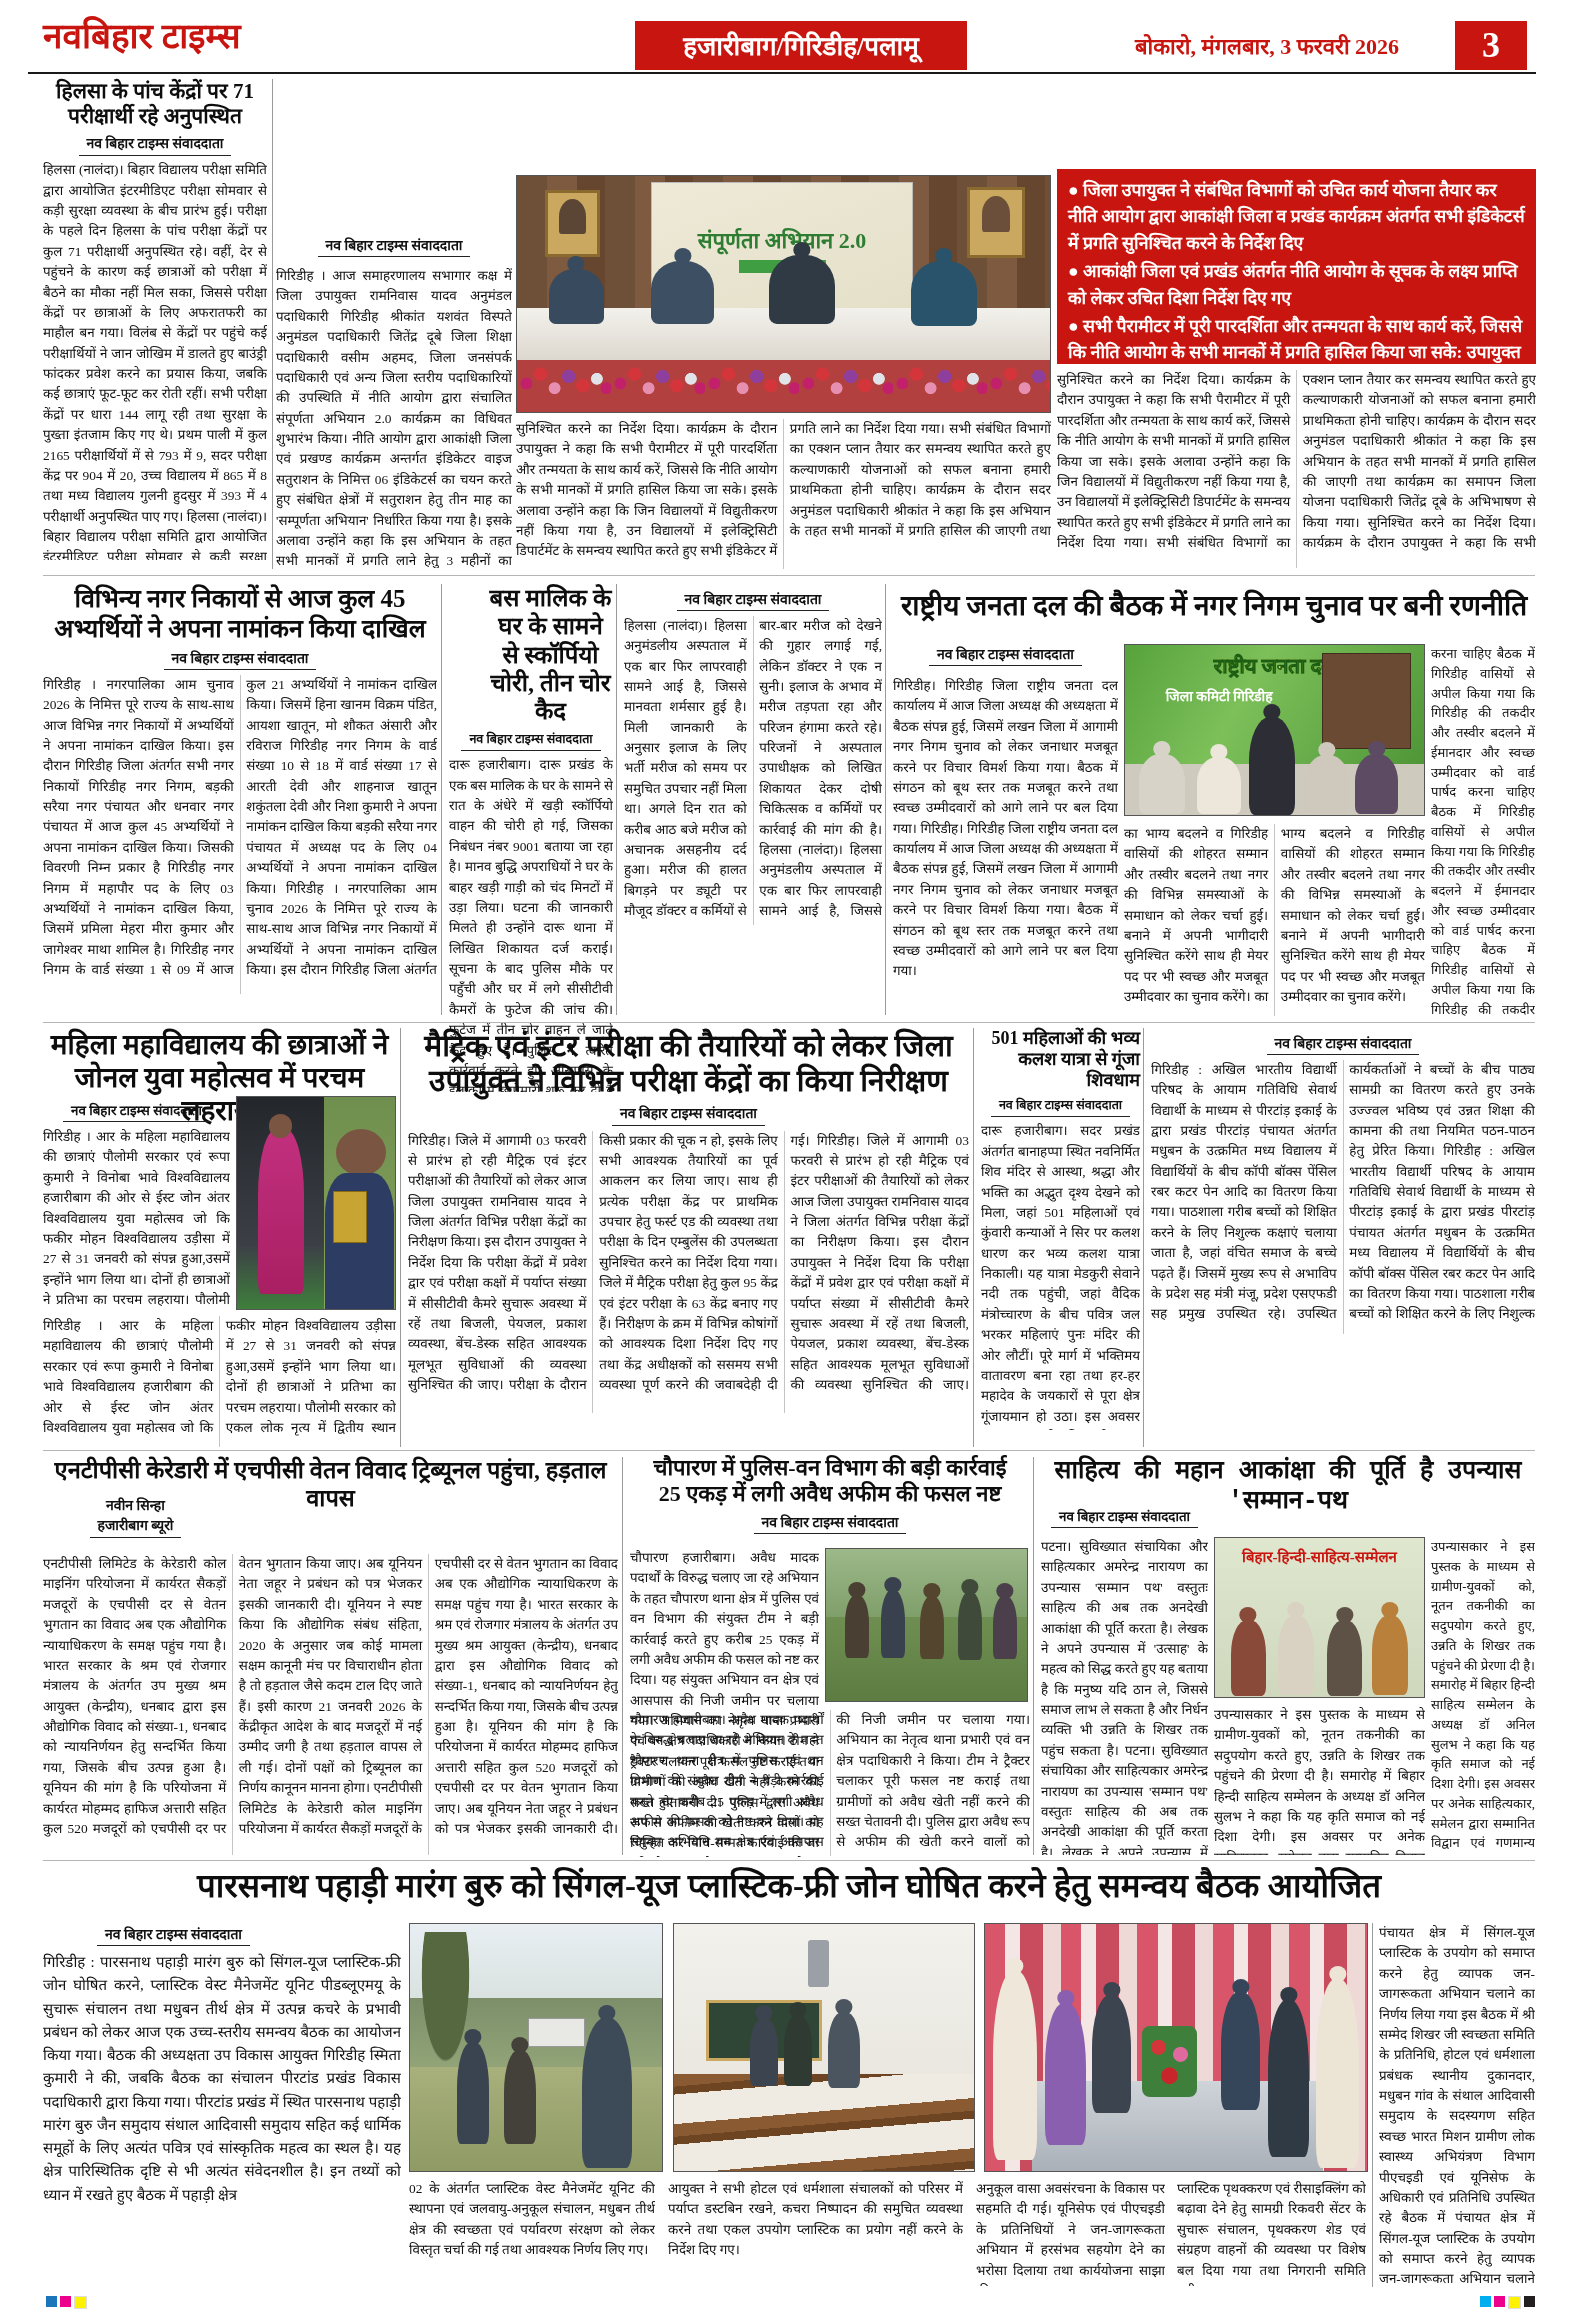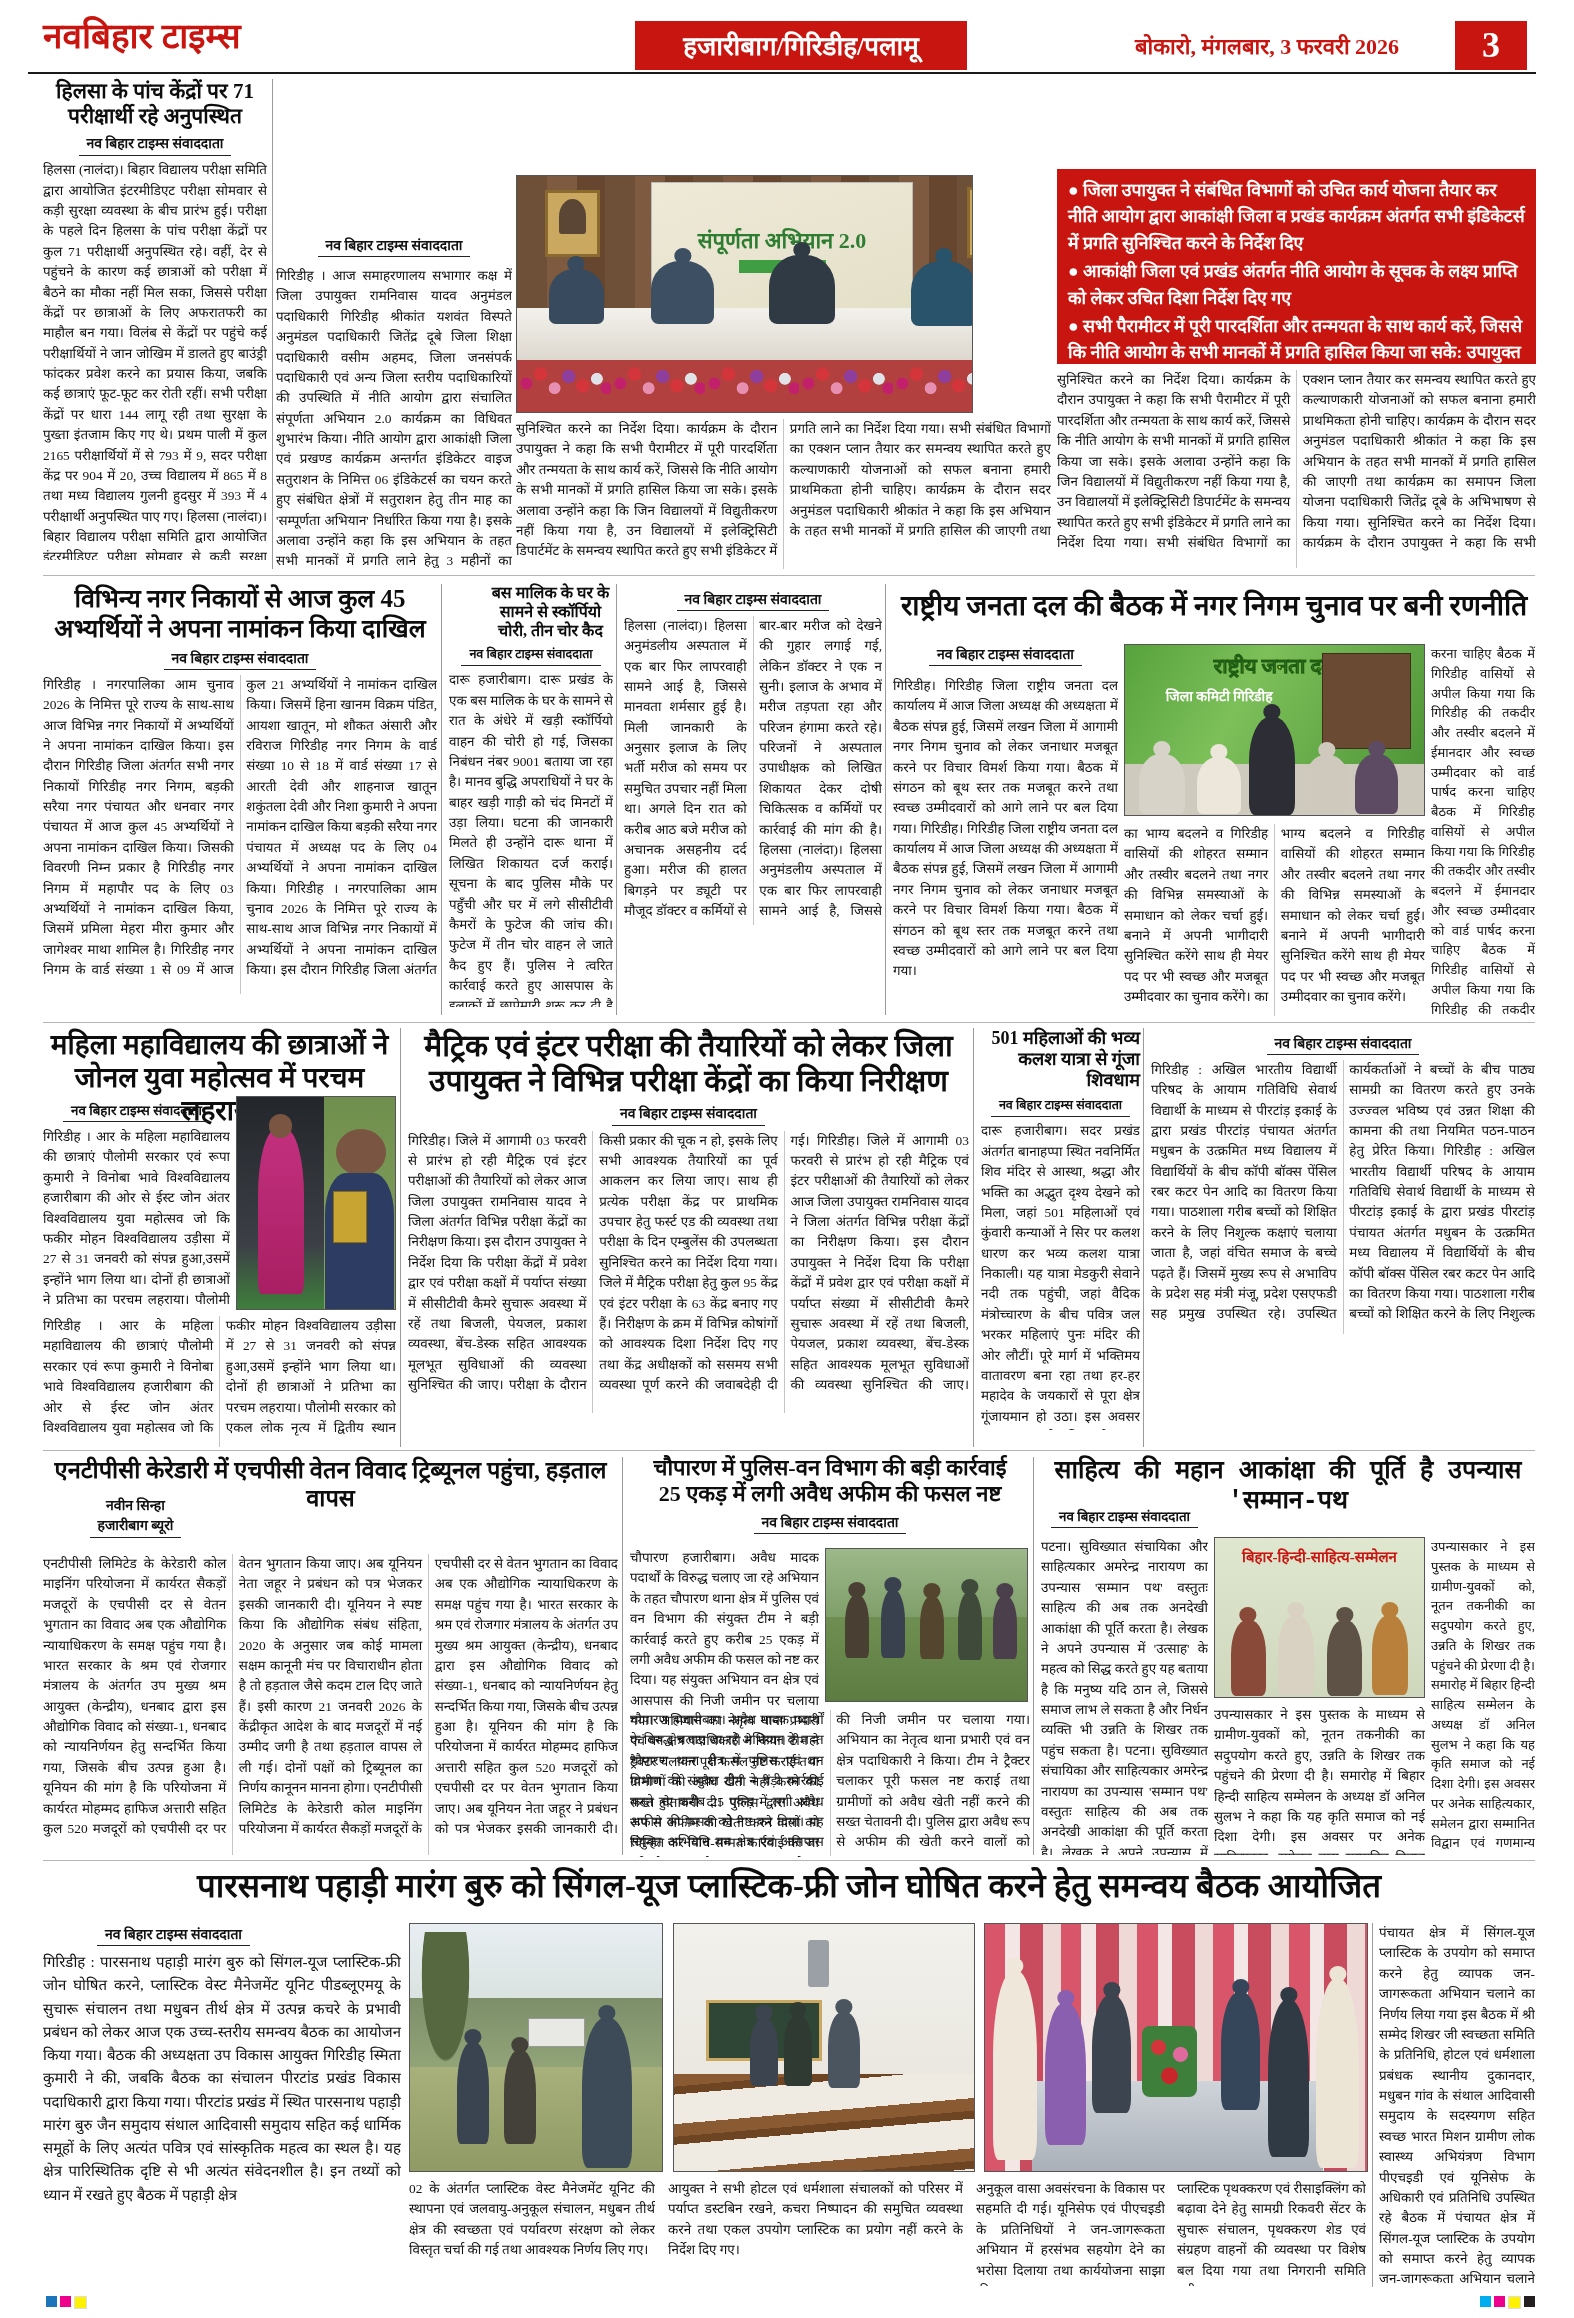--- a/index.html
+++ b/index.html
@@ -62,21 +62,21 @@
   <div class="edition-box">हजारीबाग/गिरिडीह/पलामू</div>
   <div class="dateline">बोकारो, मंगलबार, 3 फरवरी 2026</div>
   <div class="pagenum-box">3</div>
   <div class="head-rule"></div>
 
   <div class="abs" style="left:276px;top:230px;width:236px;">
     <div class="byline">नव बिहार टाइम्स संवाददाता</div>
   </div>
   <div class="abs body-text" style="left:276px;top:266px;width:236px;height:302px;">गिरिडीह । आज समाहरणालय सभागार कक्ष में जिला उपायुक्त रामनिवास यादव अनुमंडल पदाधिकारी गिरिडीह श्रीकांत यशवंत विस्पते अनुमंडल पदाधिकारी जितेंद्र दूबे जिला शिक्षा पदाधिकारी वसीम अहमद, जिला जनसंपर्क पदाधिकारी एवं अन्य जिला स्तरीय पदाधिकारियों की उपस्थिति में नीति आयोग द्वारा संचालित संपूर्णता अभियान 2.0 कार्यक्रम का विधिवत शुभारंभ किया। नीति आयोग द्वारा आकांक्षी जिला एवं प्रखण्ड कार्यक्रम अन्तर्गत इंडिकेटर वाइज सतुराशन के निमित्त 06 इंडिकेटर्स का चयन करते हुए संबंधित क्षेत्रों में सतुराशन हेतु तीन माह का 'सम्पूर्णता अभियान' निर्धारित किया गया है। इसके अलावा उन्होंने कहा कि इस अभियान के तहत सभी मानकों में प्रगति लाने हेतु 3 महीनों का संपूर्णता अभियान निर्धारित किया गया है।</div>
 
-  <div class="photo" style="left:516px;top:175px;width:457px;height:238px;">
+  <div class="photo" style="left:516px;top:175px;width:535px;height:238px;">
     <div class="ph-layer" style="left:0;top:0;width:100%;height:62%;background:repeating-linear-gradient(90deg,#6e4f38 0 30px,#7d5a40 30px 60px,#66462f 60px 88px);"></div>
     <div class="ph-layer" style="left:134px;top:6.3px;width:260px;height:126px;background:linear-gradient(160deg,#efe9d8,#e4e0c8);border:0.8px solid #bbb;">
       <div class="banner-text" style="left:0;top:41px;width:100%;font-size:22px;color:#2e7d32;">संपूर्णता अभियान 2.0</div>
       <div class="ph-layer" style="left:87px;top:77px;width:87px;height:12.6px;background:#3f9d42;"></div>
     </div>
     <div class="ph-layer" style="left:27.6px;top:14px;width:49px;height:61px;background:#caa85f;border:3.1px solid #8a6a2f;">
         <div style="margin:6.3px auto;width:27px;height:35px;border-radius:50% 50% 10% 10%;background:#5b4636;"></div>
       </div>
     <div class="ph-layer" style="left:450px;top:11px;width:52px;height:65px;background:#caa85f;border:3.1px solid #8a6a2f;">
         <div style="margin:6.3px auto;width:28px;height:36px;border-radius:50% 50% 10% 10%;background:#6b4f3a;"></div>
@@ -107,21 +107,21 @@
   <div class="hrule" style="left:43px;top:575px;width:1492px;"></div>
 
   <div class="abs" style="left:43px;top:584px;width:394px;">
     <div class="headline" style="font-size:25px;">विभिन्य नगर निकायों से आज कुल 45 अभ्यर्थियों ने अपना नामांकन किया दाखिल</div>
     <div class="byline">नव बिहार टाइम्स संवाददाता</div>
     <div class="body-text" style="height:319px;column-count:2;">गिरिडीह । नगरपालिका आम चुनाव 2026 के निमित्त पूरे राज्य के साथ-साथ आज विभिन्न नगर निकायों में अभ्यर्थियों ने अपना नामांकन दाखिल किया। इस दौरान गिरिडीह जिला अंतर्गत सभी नगर निकायों गिरिडीह नगर निगम, बड़की सरैया नगर पंचायत और धनवार नगर पंचायत में आज कुल 45 अभ्यर्थियों ने अपना नामांकन दाखिल किया। जिसकी विवरणी निम्न प्रकार है गिरिडीह नगर निगम में महापौर पद के लिए 03 अभ्यर्थियों ने नामांकन दाखिल किया, जिसमें प्रमिला मेहरा मीरा कुमार और जागेश्वर माथा शामिल है। गिरिडीह नगर निगम के वार्ड संख्या 1 से 09 में आज कुल 21 अभ्यर्थियों ने नामांकन दाखिल किया। जिसमें हिना खानम विक्रम पंडित, आयशा खातून, मो शौकत अंसारी और रविराज गिरिडीह नगर निगम के वार्ड संख्या 10 से 18 में वार्ड संख्या 17 से आरती देवी और शाहनाज खातून शकुंतला देवी और निशा कुमारी ने अपना नामांकन दाखिल किया बड़की सरैया नगर पंचायत में अध्यक्ष पद के लिए 04 अभ्यर्थियों ने अपना नामांकन दाखिल किया। गिरिडीह । नगरपालिका आम चुनाव 2026 के निमित्त पूरे राज्य के साथ-साथ आज विभिन्न नगर निकायों में अभ्यर्थियों ने अपना नामांकन दाखिल किया। इस दौरान गिरिडीह जिला अंतर्गत सभी नगर निकायों गिरिडीह नगर निगम, बड़की सरैया नगर पंचायत और धनवार नगर पंचायत में आज कुल 45 अभ्यर्थियों ने अपना नामांकन दाखिल किया। जिसकी विवरणी निम्न प्रकार है गिरिडीह नगर निगम में महापौर पद के लिए 03 अभ्यर्थियों ने नामांकन दाखिल किया, जिसमें प्रमिला मेहरा मीरा कुमार और जागेश्वर माथा शामिल है। गिरिडीह नगर निगम के वार्ड संख्या 1 से 09 में आज कुल 21 अभ्यर्थियों ने नामांकन दाखिल किया। जिसमें हिना खानम विक्रम पंडित, आयशा खातून, मो शौकत अंसारी और रविराज गिरिडीह नगर निगम के वार्ड संख्या 10 से 18 में वार्ड संख्या 17 से आरती देवी और शाहनाज खातून शकुंतला देवी और निशा कुमारी ने अपना नामांकन दाखिल किया बड़की सरैया नगर पंचायत में अध्यक्ष पद के लिए 04 अभ्यर्थियों ने अपना नामांकन दाखिल किया।</div>
   </div>
   <div class="vrule" style="left:441px;top:584px;height:431px;"></div>
 
   <div class="abs" style="left:449px;top:584px;width:164px;">
-    <div class="headline" style="font-size:16px;margin-left:39px;">बस मालिक के घर के सामने से स्कॉर्पियो चोरी, तीन चोर कैद</div>
+    <div class="headline" style="font-size:24px;margin-left:39px;">बस मालिक के घर के सामने से स्कॉर्पियो चोरी, तीन चोर कैद</div>
     <div class="byline" style="font-size:12.6px;">नव बिहार टाइम्स संवाददाता</div>
     <div class="body-text" style="height:337px;">दारू हजारीबाग। दारू प्रखंड के एक बस मालिक के घर के सामने से रात के अंधेरे में खड़ी स्कॉर्पियो वाहन की चोरी हो गई, जिसका निबंधन नंबर 9001 बताया जा रहा है। मानव बुद्धि अपराधियों ने घर के बाहर खड़ी गाड़ी को चंद मिनटों में उड़ा लिया। घटना की जानकारी मिलते ही उन्होंने दारू थाना में लिखित शिकायत दर्ज कराई। सूचना के बाद पुलिस मौके पर पहुँची और घर में लगे सीसीटीवी कैमरों के फुटेज की जांच की। फुटेज में तीन चोर वाहन ले जाते कैद हुए हैं। पुलिस ने त्वरित कार्रवाई करते हुए आसपास के इलाकों में छापेमारी शुरू कर दी है तथा जल्द वाहन बरामदगी का भरोसा दिया है। दारू हजारीबाग। दारू प्रखंड के एक बस मालिक के घर के सामने से रात के अंधेरे में खड़ी स्कॉर्पियो वाहन की चोरी हो गई, जिसका निबंधन नंबर 9001 बताया जा रहा है। मानव बुद्धि अपराधियों ने घर के बाहर खड़ी गाड़ी को चंद मिनटों में उड़ा लिया। घटना की जानकारी मिलते ही उन्होंने दारू थाना में लिखित शिकायत दर्ज कराई। सूचना के बाद पुलिस मौके पर पहुँची और घर में लगे सीसीटीवी कैमरों के फुटेज की जांच की। फुटेज में तीन चोर वाहन ले जाते कैद हुए हैं। पुलिस ने त्वरित कार्रवाई करते हुए आसपास के इलाकों में छापेमारी शुरू कर दी है तथा जल्द वाहन बरामदगी का भरोसा दिया है।</div>
   </div>
   <div class="vrule" style="left:616px;top:584px;height:431px;"></div>
 
   <div class="abs" style="left:624px;top:584px;width:258px;">
     <div class="byline">नव बिहार टाइम्स संवाददाता</div>
     <div class="body-text" style="height:309px;column-count:2;">हिलसा (नालंदा)। हिलसा अनुमंडलीय अस्पताल में एक बार फिर लापरवाही सामने आई है, जिससे मानवता शर्मसार हुई है। मिली जानकारी के अनुसार इलाज के लिए भर्ती मरीज को समय पर समुचित उपचार नहीं मिला था। अगले दिन रात को करीब आठ बजे मरीज को अचानक असहनीय दर्द हुआ। मरीज की हालत बिगड़ने पर ड्यूटी पर मौजूद डॉक्टर व कर्मियों से बार-बार मरीज को देखने की गुहार लगाई गई, लेकिन डॉक्टर ने एक न सुनी। इलाज के अभाव में मरीज तड़पता रहा और परिजन हंगामा करते रहे। परिजनों ने अस्पताल उपाधीक्षक को लिखित शिकायत देकर दोषी चिकित्सक व कर्मियों पर कार्रवाई की मांग की है। हिलसा (नालंदा)। हिलसा अनुमंडलीय अस्पताल में एक बार फिर लापरवाही सामने आई है, जिससे मानवता शर्मसार हुई है। मिली जानकारी के अनुसार इलाज के लिए भर्ती मरीज को समय पर समुचित उपचार नहीं मिला था। अगले दिन रात को करीब आठ बजे मरीज को अचानक असहनीय दर्द हुआ। मरीज की हालत बिगड़ने पर ड्यूटी पर मौजूद डॉक्टर व कर्मियों से बार-बार मरीज को देखने की गुहार लगाई गई, लेकिन डॉक्टर ने एक न सुनी। इलाज के अभाव में मरीज तड़पता रहा और परिजन हंगामा करते रहे। परिजनों ने अस्पताल उपाधीक्षक को लिखित शिकायत देकर दोषी चिकित्सक व कर्मियों पर कार्रवाई की मांग की है।</div>
   </div>
   <div class="vrule" style="left:885px;top:584px;height:431px;"></div>

